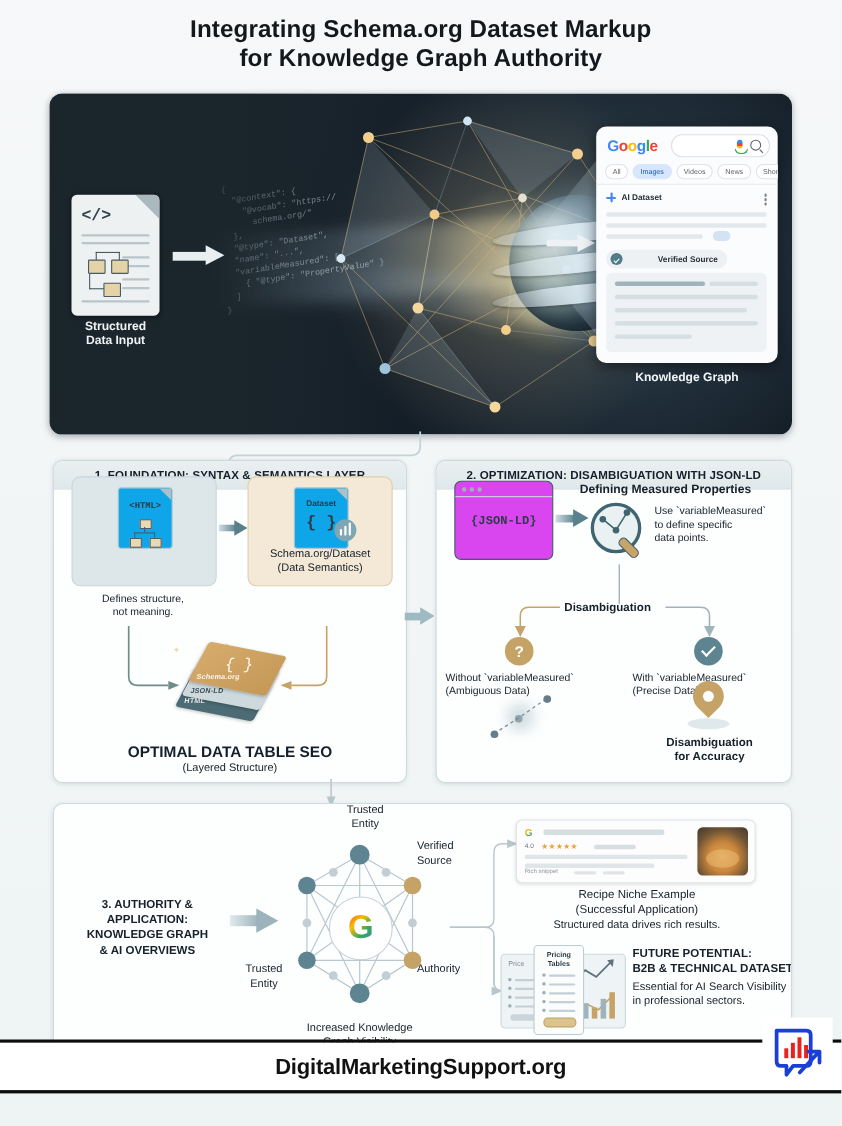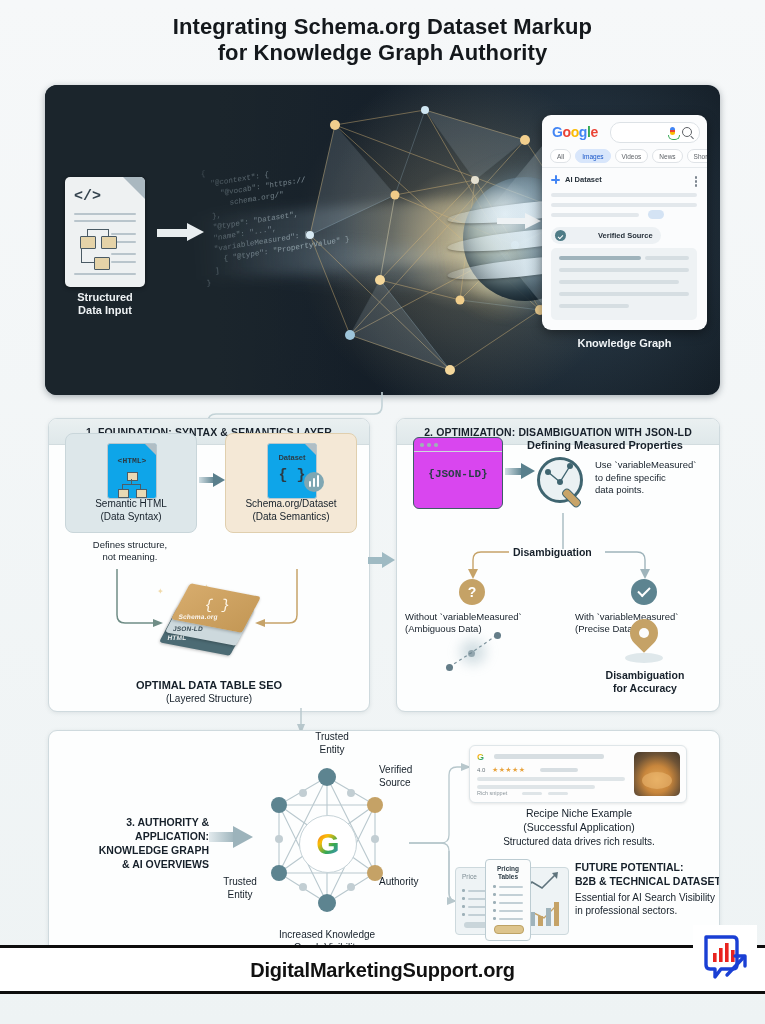--- a/index.html
+++ b/index.html
@@ -175,21 +175,21 @@
   .layer .ltxt{position:absolute;left:6px;bottom:4px;font-size:6.5px;font-weight:bold;color:#fff;
     transform:skewY(-10deg) skewX(20deg);letter-spacing:.2px;opacity:.9;}
   .layer.l3{left:4px;top:26px;background:#4c6b74;}
   .layer.l2{left:10px;top:16px;background:#cdd9dd;}
   .layer.l2 .ltxt{color:#2d4049;}
   .layer.l1{left:16px;top:3px;background:linear-gradient(135deg,#d6ab6c,#c49856);}
   .layer.l1 .brace{position:absolute;left:50%;margin-left:-13px;top:7px;font-size:14px;color:#fff8ea;
     font-family:"Liberation Mono",monospace;transform:skewY(-10deg) skewX(20deg);}
   .sparkle{position:absolute;color:#f0d9a8;font-size:8px;}
   .stacktitle{position:absolute;left:0;right:0;bottom:6px;text-align:center;font-size:10px;line-height:13px;}
-  .stacktitle b{font-size:11px;}
+  .stacktitle b{font-size:14px;}
 
   
   .browser{position:absolute;left:16px;top:18px;width:88px;height:70px;
     background:#d946ef;border:1.5px solid #3f5d67;border-radius:6px;}
   .bbar{position:absolute;left:0;right:0;top:0;height:13px;border-bottom:1px solid #cdd8dc;}
   .bdot{position:absolute;top:5px;width:3.5px;height:3.5px;border-radius:50%;background:#9fb0b7;}
   .jsonld{position:absolute;left:0;right:0;top:30px;text-align:center;font-size:11px;font-weight:bold;
     color:#2b3e47;font-family:"Liberation Mono",monospace;}
   .p2arrow{position:absolute;left:108px;top:44px;width:30px;height:16px;}
   .p2arrow .shaft{position:absolute;left:0;top:5px;width:18px;height:7px;
@@ -220,21 +220,21 @@
   .pin{position:absolute;left:226px;top:200px;width:42px;height:50px;}
   .pinshape{position:absolute;left:7px;top:0;width:28px;height:28px;border-radius:50% 50% 50% 0;
     background:#c5a266;transform:rotate(-45deg);}
   .pinhole{position:absolute;left:16px;top:9px;width:10px;height:10px;border-radius:50%;background:#fbfcfc;}
   .pinshadow{position:absolute;left:2px;top:34px;width:38px;height:10px;border-radius:50%;
     background:#dfe8eb;}
   .pinlabel{position:absolute;left:196px;top:250px;width:104px;text-align:center;
     font-size:10.5px;font-weight:bold;line-height:13px;color:#16202a;}
 
   
-  .p3label{position:absolute;left:10px;top:84px;width:150px;text-align:right;
+  .p3label{position:absolute;left:10px;top:84px;width:150px;text-align:center;
     font-size:10.5px;font-weight:bold;line-height:14px;color:#16202a;}
   .p3arrow{position:absolute;left:160px;top:95px;width:44px;height:22px;}
   .p3arrow .shaft{position:absolute;left:0;top:6px;width:26px;height:10px;
     background:linear-gradient(90deg,#e2eaed,#9cb3bb);}
   .p3arrow .head{position:absolute;left:24px;top:0;width:0;height:0;
     border-top:11px solid transparent;border-bottom:11px solid transparent;border-left:20px solid #9cb3bb;}
   .kg{position:absolute;left:208px;top:22px;width:140px;height:180px;}
   .kgsvg{position:absolute;left:0;top:0;width:140px;height:180px;}
   .gcirc{position:absolute;left:42px;top:62px;width:56px;height:56px;border-radius:50%;
     background:#fff;border:1.5px solid #c6d3d8;display:flex;align-items:center;justify-content:center;}
@@ -441,24 +441,20 @@
         <div class="hierarchy">
           <div class="hbox" style="left:10px;top:0"></div>
           <div class="hline" style="left:14px;top:7px;width:1.2px;height:5px"></div>
           <div class="hline" style="left:5px;top:12px;width:19px;height:1.2px"></div>
           <div class="hline" style="left:5px;top:12px;width:1.2px;height:5px"></div>
           <div class="hline" style="left:23px;top:12px;width:1.2px;height:5px"></div>
           <div class="hbox" style="left:1px;top:17px"></div>
           <div class="hbox" style="left:19px;top:17px"></div>
         </div>
       </div>
-      <div class="cardtitle">
-        <div>Semantic HTML</div>
-        <div>(Data Syntax)</div>
-      </div>
     </div>
 
     <div class="midarrow">
       <div class="shaft"></div>
         <div class="head"></div>
     </div>
 
     <div class="card ds">
       <div class="minidoc">
         <div class="fold"></div>

